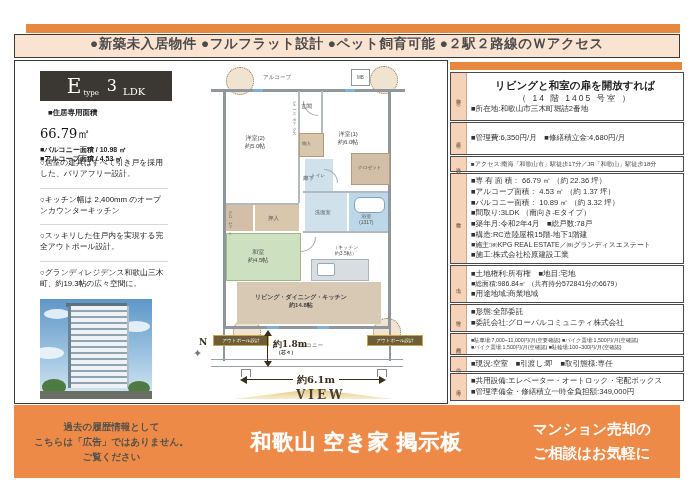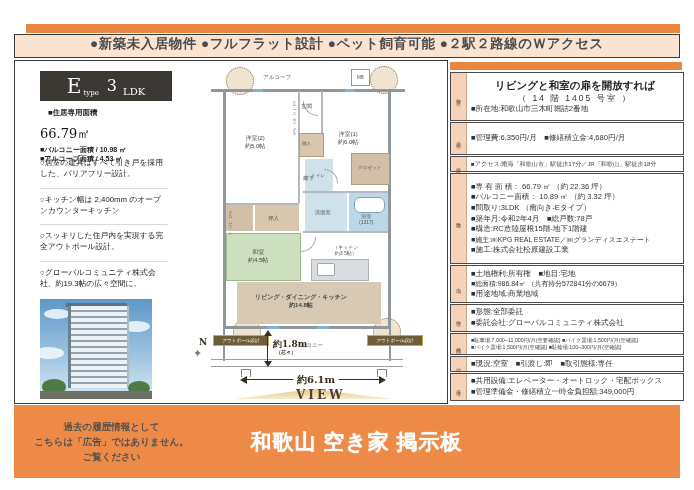--- a/index.html
+++ b/index.html
@@ -112,21 +112,21 @@
     <div class="abs area-value">
       <span>66.79</span><span>㎡</span>
     </div>
     <div class="abs meas" style="top:84px;">■バルコニー面積 / 10.98 ㎡</div>
     <div class="abs meas" style="top:93px;">■アルコーブ面積 / 4.53 ㎡</div>
 
     <div class="abs points">
       <div class="point">○居室の建具はすべて引き戸を採用した、バリアフリー設計。</div>
       <div class="point">○キッチン幅は 2,400mm のオープンカウンターキッチン</div>
       <div class="point">○スッキリした住戸内を実現する完全アウトポール設計。</div>
-      <div class="point">○グローバルコミュニティ株式会社、約19.3帖の広々空間に。</div>
+      <div class="point">○グランディレジデンス和歌山三木町、約19.3帖の広々空間に。</div>
     </div>
 
     <div class="abs photo">
       <div class="cloud" style="left:4px;top:10px;width:26px;height:10px;"></div>
       <div class="cloud" style="left:82px;top:22px;width:28px;height:11px;"></div>
       <div class="cloud" style="left:-6px;top:48px;width:30px;height:12px;"></div>
       <div class="tower-cap"></div>
       <div class="tower"></div>
       <div class="tree" style="left:2px;bottom:4px;width:24px;height:16px;"></div>
       <div class="tree" style="left:88px;bottom:4px;width:22px;height:14px;"></div>
@@ -258,20 +258,21 @@
     <div class="dlabel">交通</div>
     <div class="dbody">
       <div class="dline tiny">■アクセス:南海「和歌山市」駅徒歩17分／JR「和歌山」駅徒歩18分</div>
     </div>
   </div>
 
   <div class="drow" style="top:173px;height:89px;">
     <div class="dlabel">建物</div>
     <div class="dbody">
       <div class="dline">■専 有 面 積： 66.79 ㎡ （約 22.36 坪）</div>
+      <div class="dline">■アルコーブ面積： 4.53 ㎡ （約 1.37 坪）</div>
       <div class="dline">■バルコニー面積： 10.89 ㎡ （約 3.32 坪）</div>
       <div class="dline">■間取り:3LDK （南向き-Eタイプ）</div>
       <div class="dline">■築年月:令和2年4月　■総戸数:78戸</div>
       <div class="dline">■構造:RC造陸屋根15階-地下1階建</div>
       <div class="dline small">■施主:㈱KPG REAL ESTATE／㈱グランディスエステート</div>
       <div class="dline">■施工:株式会社松原建設工業</div>
     </div>
   </div>
 
   <div class="drow" style="top:265px;height:36px;">
@@ -316,15 +317,19 @@
 
   <div class="abs banner">
     <div class="b-left">
       <div>過去の履歴情報として</div>
       <div>こちらは「広告」ではありません。</div>
       <div>ご覧ください</div>
     </div>
     <div class="b-center">
       <div class="b-title">和歌山 空き家 掲示板</div>
     </div>
+    <div class="b-right">
+      <div>マンション売却の</div>
+      <div>ご相談はお気軽に</div>
+    </div>
   </div>
 
 </div>
 
 </body></html>

